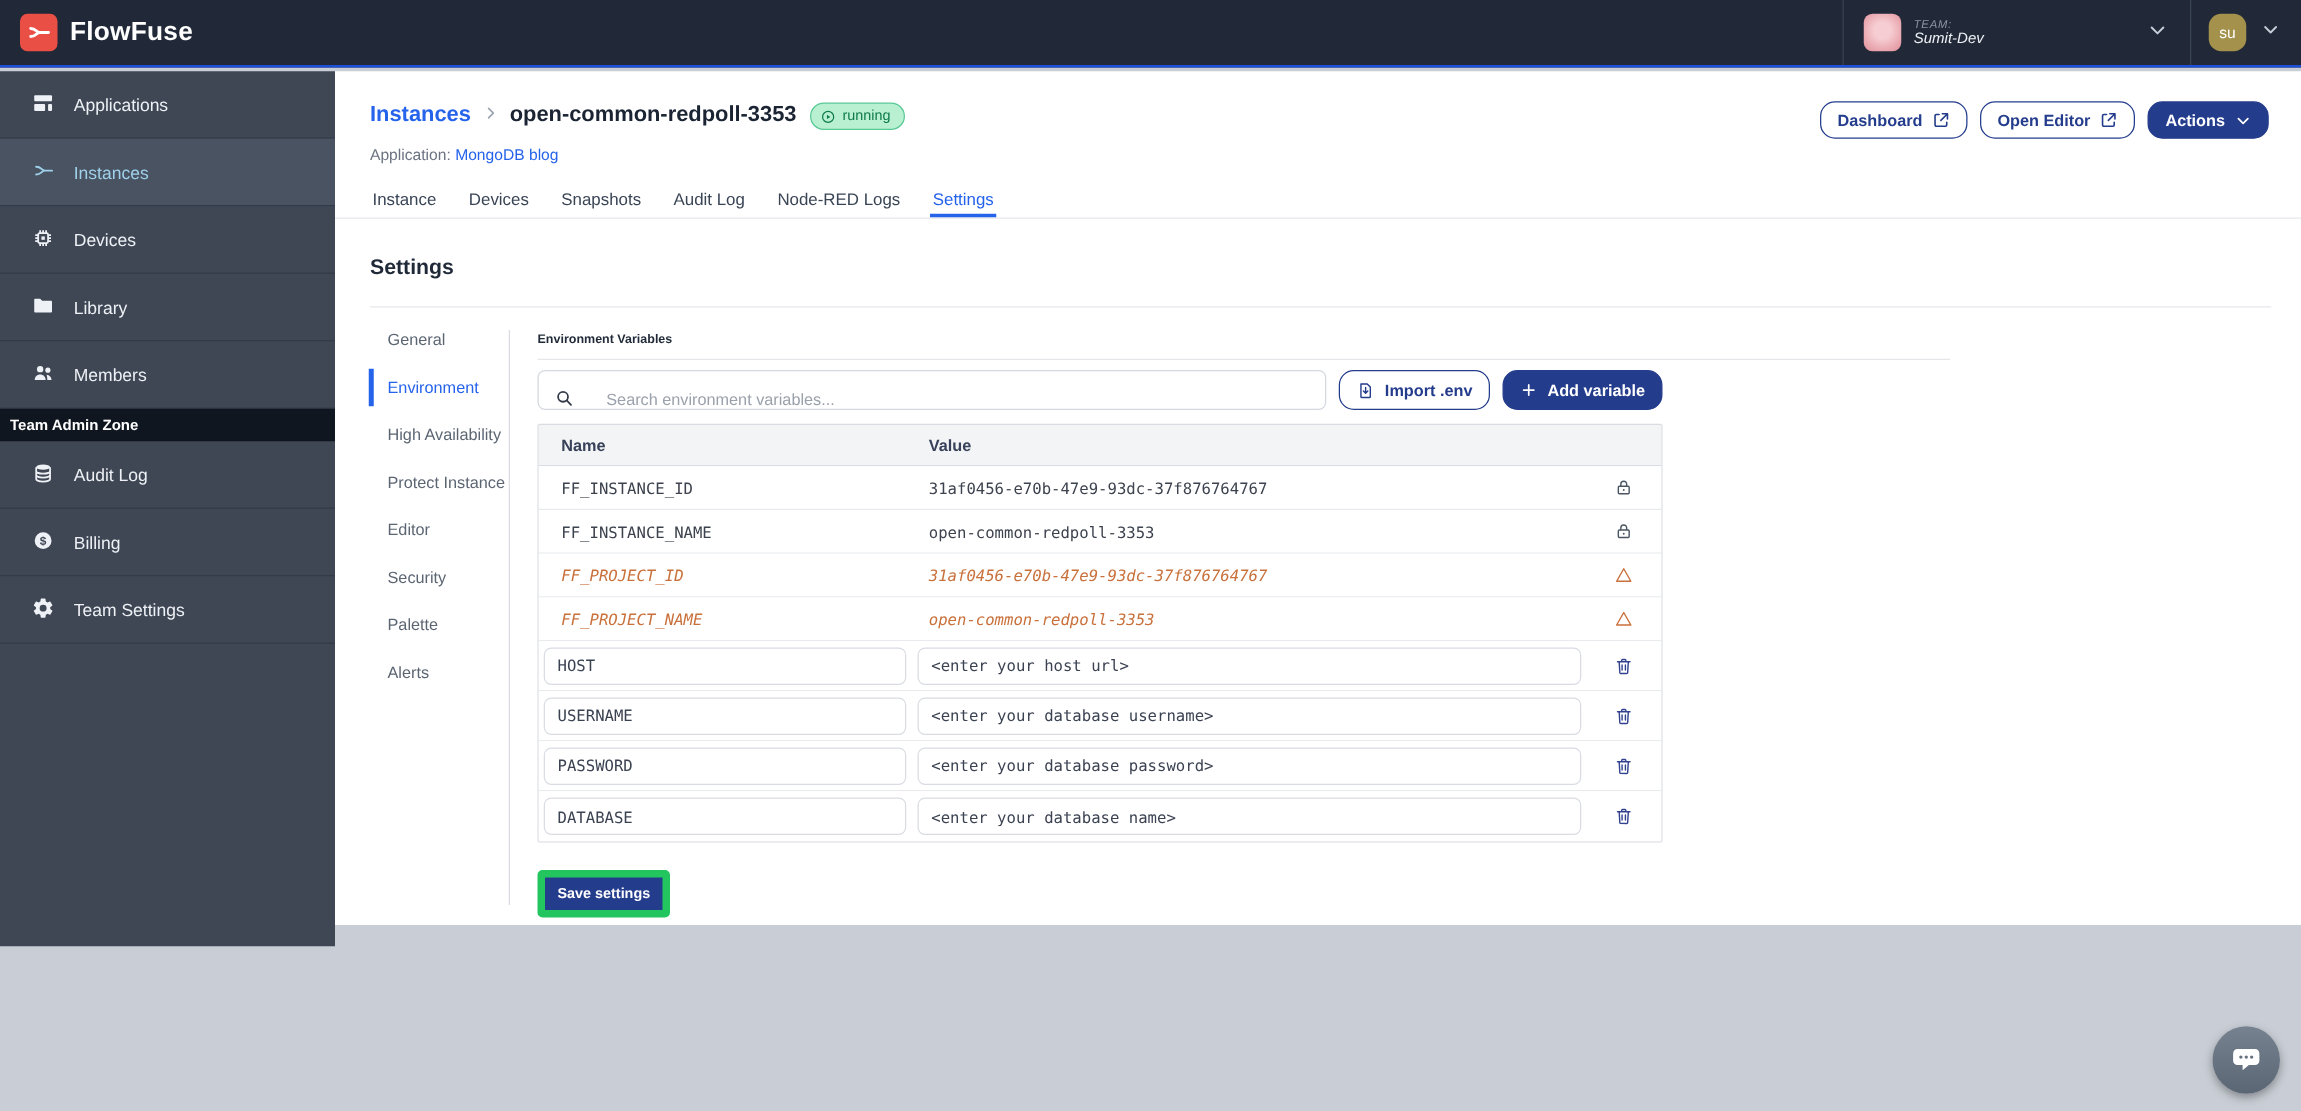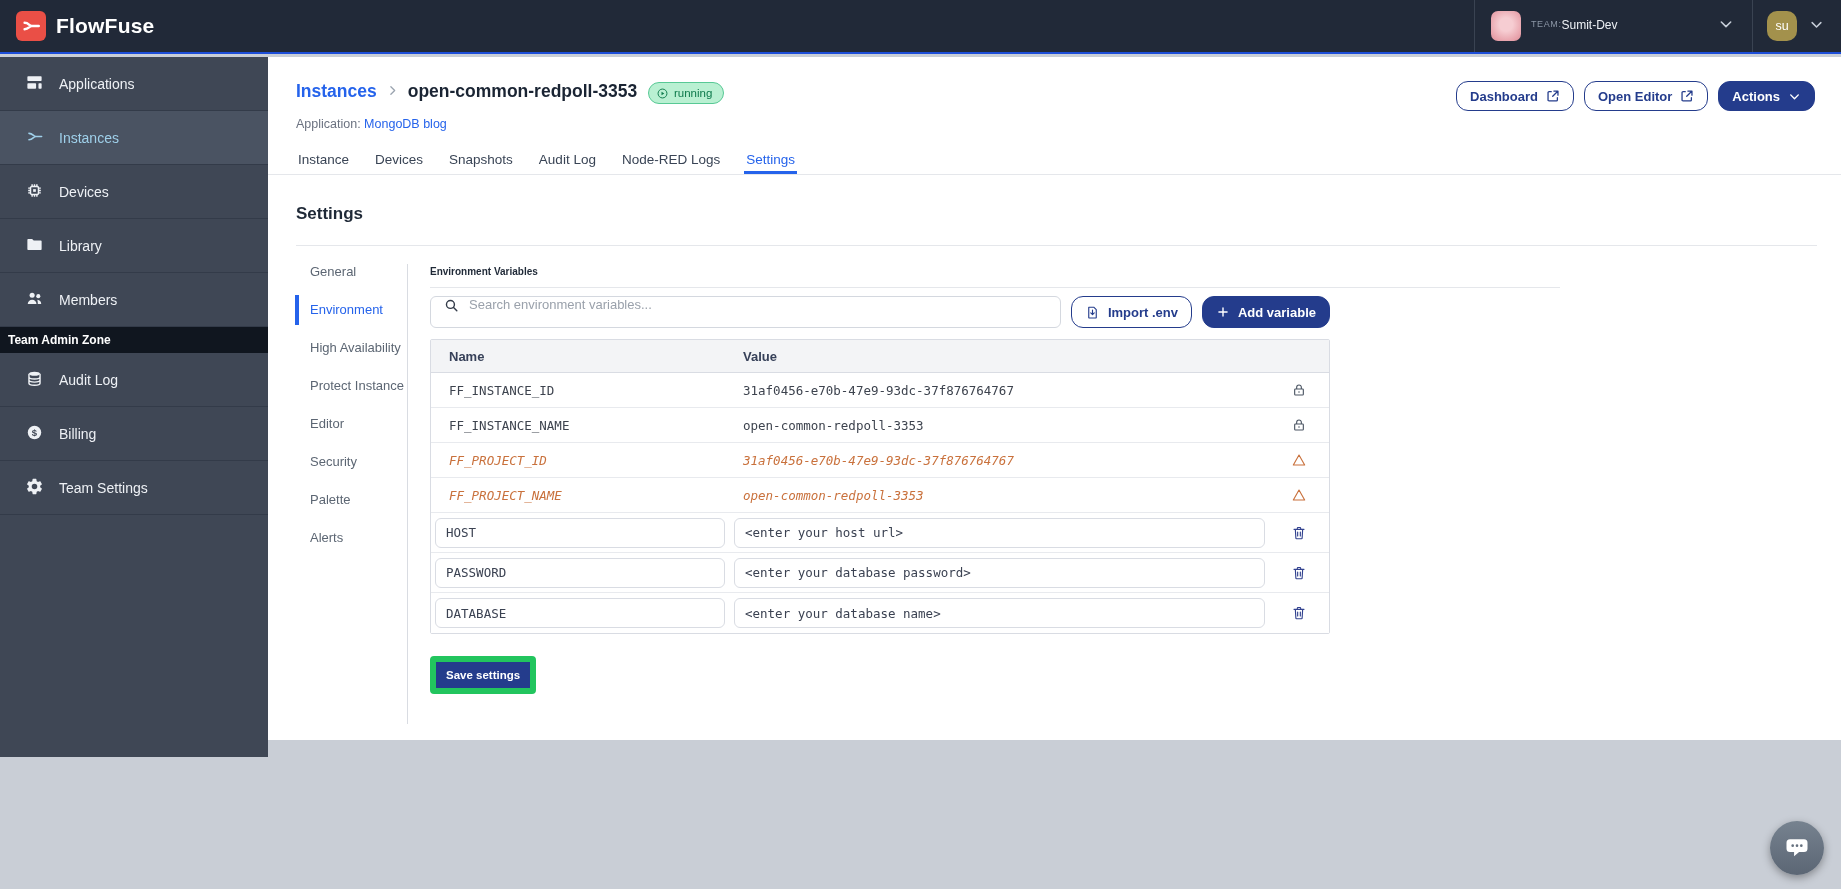--- a/index.html
+++ b/index.html
@@ -11,21 +11,21 @@
             border-bottom:2px solid #1d4ed8; display:flex; align-items:center; z-index:10; }
   .brand { display:flex; align-items:center; gap:10px; padding-left:16px; cursor:pointer; }
   .brand-mark { width:30px; height:30px; background:#ea4f46; border-radius:6px;
                 display:flex; align-items:center; justify-content:center; }
   .brand-name { color:#ffffff; font-size:21px; font-weight:bold; letter-spacing:.2px; }
   .nav-right { margin-left:auto; display:flex; align-items:stretch; height:100%; }
   .nav-divider { width:1px; background:#3a4352; }
   .team-block { width:277px; display:flex; align-items:center; gap:10px; padding:0 18px 0 16px; cursor:pointer; }
   .team-avatar { width:30px; height:30px; border-radius:7px; flex:0 0 auto;
                  background:radial-gradient(circle at 50% 45%, #f6cdd2 30%, #e8a3ac 75%, #db8d98 100%); }
-  .team-meta { display:flex; flex-direction:row; line-height:1.15; }
+  .team-meta { display:flex; flex-direction:column; line-height:1.15;font-style:italic; }
   .team-label { font-size:9px; letter-spacing:.6px; color:#8b95a5; text-transform:uppercase; }
   .team-name { font-size:12px; color:#eef1f5; }
   .team-block .chev { margin-left:auto; }
   .user-block { width:88px; display:flex; align-items:center; gap:12px; padding:0 14px; cursor:pointer; }
   .user-avatar { width:30px; height:30px; border-radius:10px; background:#a3914c; color:#fff;
                  font-size:12.5px; display:flex; align-items:center; justify-content:center; }
 
   
   .sidebar { position:absolute; top:57px; left:0; width:268px; height:700px; background:#3f4755; }
   .side-item { height:54px; display:flex; align-items:center; gap:15px; padding-left:25px;
@@ -69,21 +69,21 @@
   .subnav-item.active::before { content:""; position:absolute; left:-15px; top:-7px; width:4px; height:30px; background:#2563eb; }
 
   .vdivider { position:absolute; left:139px; top:207px; width:1px; height:460px; background:#d9dce2; }
 
   .env { position:absolute; left:162px; top:207px; width:1130px; }
   .env-title { font-size:10px; font-weight:bold; color:#1f2937; line-height:16px; }
   .env-divider { margin-top:7px; width:1130px; height:1px; background:#e5e7eb; }
 
   .env-toolbar { margin-top:8px; width:900px; display:flex; gap:10px; }
   .search-box { flex:1; height:32px; border:1px solid #d4d8df; border-radius:6px; background:#fff;
-                display:flex; align-items:flex-start; gap:9px; padding:0 12px; }
+                display:flex; align-items:flex-end; gap:25px; padding:0 12px; }
   .search-box input { border:none; outline:none; flex:1; font-size:13px; color:#374151; font-family:inherit; background:transparent; }
   .search-box input::placeholder { color:#9aa1ab; }
   .btn-sm { height:32px; }
 
   .env-table { margin-top:11px; width:900px; border:1px solid #d9dce3; border-radius:2px; background:#fff; }
   .t-header { height:33px; background:#f3f4f6; border-bottom:1px solid #d9dce3; display:flex; align-items:center;
               font-size:13px; font-weight:bold; color:#374159; }
   .col-name { width:300px; padding-left:18px; }
   .col-value { flex:1; padding-left:12px; }
   .col-icon { width:60px; display:flex; justify-content:center; align-items:center; }
@@ -372,20 +372,31 @@
         <input class="cell-input value-input" value="&lt;enter your host url&gt;" style="">
         <div class="col-icon">
             <button class="icon-btn">
               <svg width="16" height="16" viewBox="0 0 24 24">
                 <path d="M4.5 6.5h15M9.5 6.5V4.8a1 1 0 0 1 1-1h3a1 1 0 0 1 1 1v1.7M6.5 6.5l.8 13.2a1 1 0 0 0 1 .9h7.4a1 1 0 0 0 1-.9l.8-13.2M10 10.5v6M14 10.5v6" stroke="#32428f" stroke-width="1.7" fill="none" stroke-linecap="round" stroke-linejoin="round"></path>
               </svg>
             </button>
           </div>
       </div>
       <div class="t-row edit">
+        <input class="cell-input name-input" value="USERNAME" style="">
+        <input class="cell-input value-input" value="&lt;enter your database username&gt;" style="">
+        <div class="col-icon">
+            <button class="icon-btn">
+              <svg width="16" height="16" viewBox="0 0 24 24">
+                <path d="M4.5 6.5h15M9.5 6.5V4.8a1 1 0 0 1 1-1h3a1 1 0 0 1 1 1v1.7M6.5 6.5l.8 13.2a1 1 0 0 0 1 .9h7.4a1 1 0 0 0 1-.9l.8-13.2M10 10.5v6M14 10.5v6" stroke="#32428f" stroke-width="1.7" fill="none" stroke-linecap="round" stroke-linejoin="round"></path>
+              </svg>
+            </button>
+          </div>
+      </div>
+      <div class="t-row edit">
         <input class="cell-input name-input" value="PASSWORD" style="">
         <input class="cell-input value-input" value="&lt;enter your database password&gt;" style="">
         <div class="col-icon">
             <button class="icon-btn">
               <svg width="16" height="16" viewBox="0 0 24 24">
                 <path d="M4.5 6.5h15M9.5 6.5V4.8a1 1 0 0 1 1-1h3a1 1 0 0 1 1 1v1.7M6.5 6.5l.8 13.2a1 1 0 0 0 1 .9h7.4a1 1 0 0 0 1-.9l.8-13.2M10 10.5v6M14 10.5v6" stroke="#32428f" stroke-width="1.7" fill="none" stroke-linecap="round" stroke-linejoin="round"></path>
               </svg>
             </button>
           </div>
       </div>

